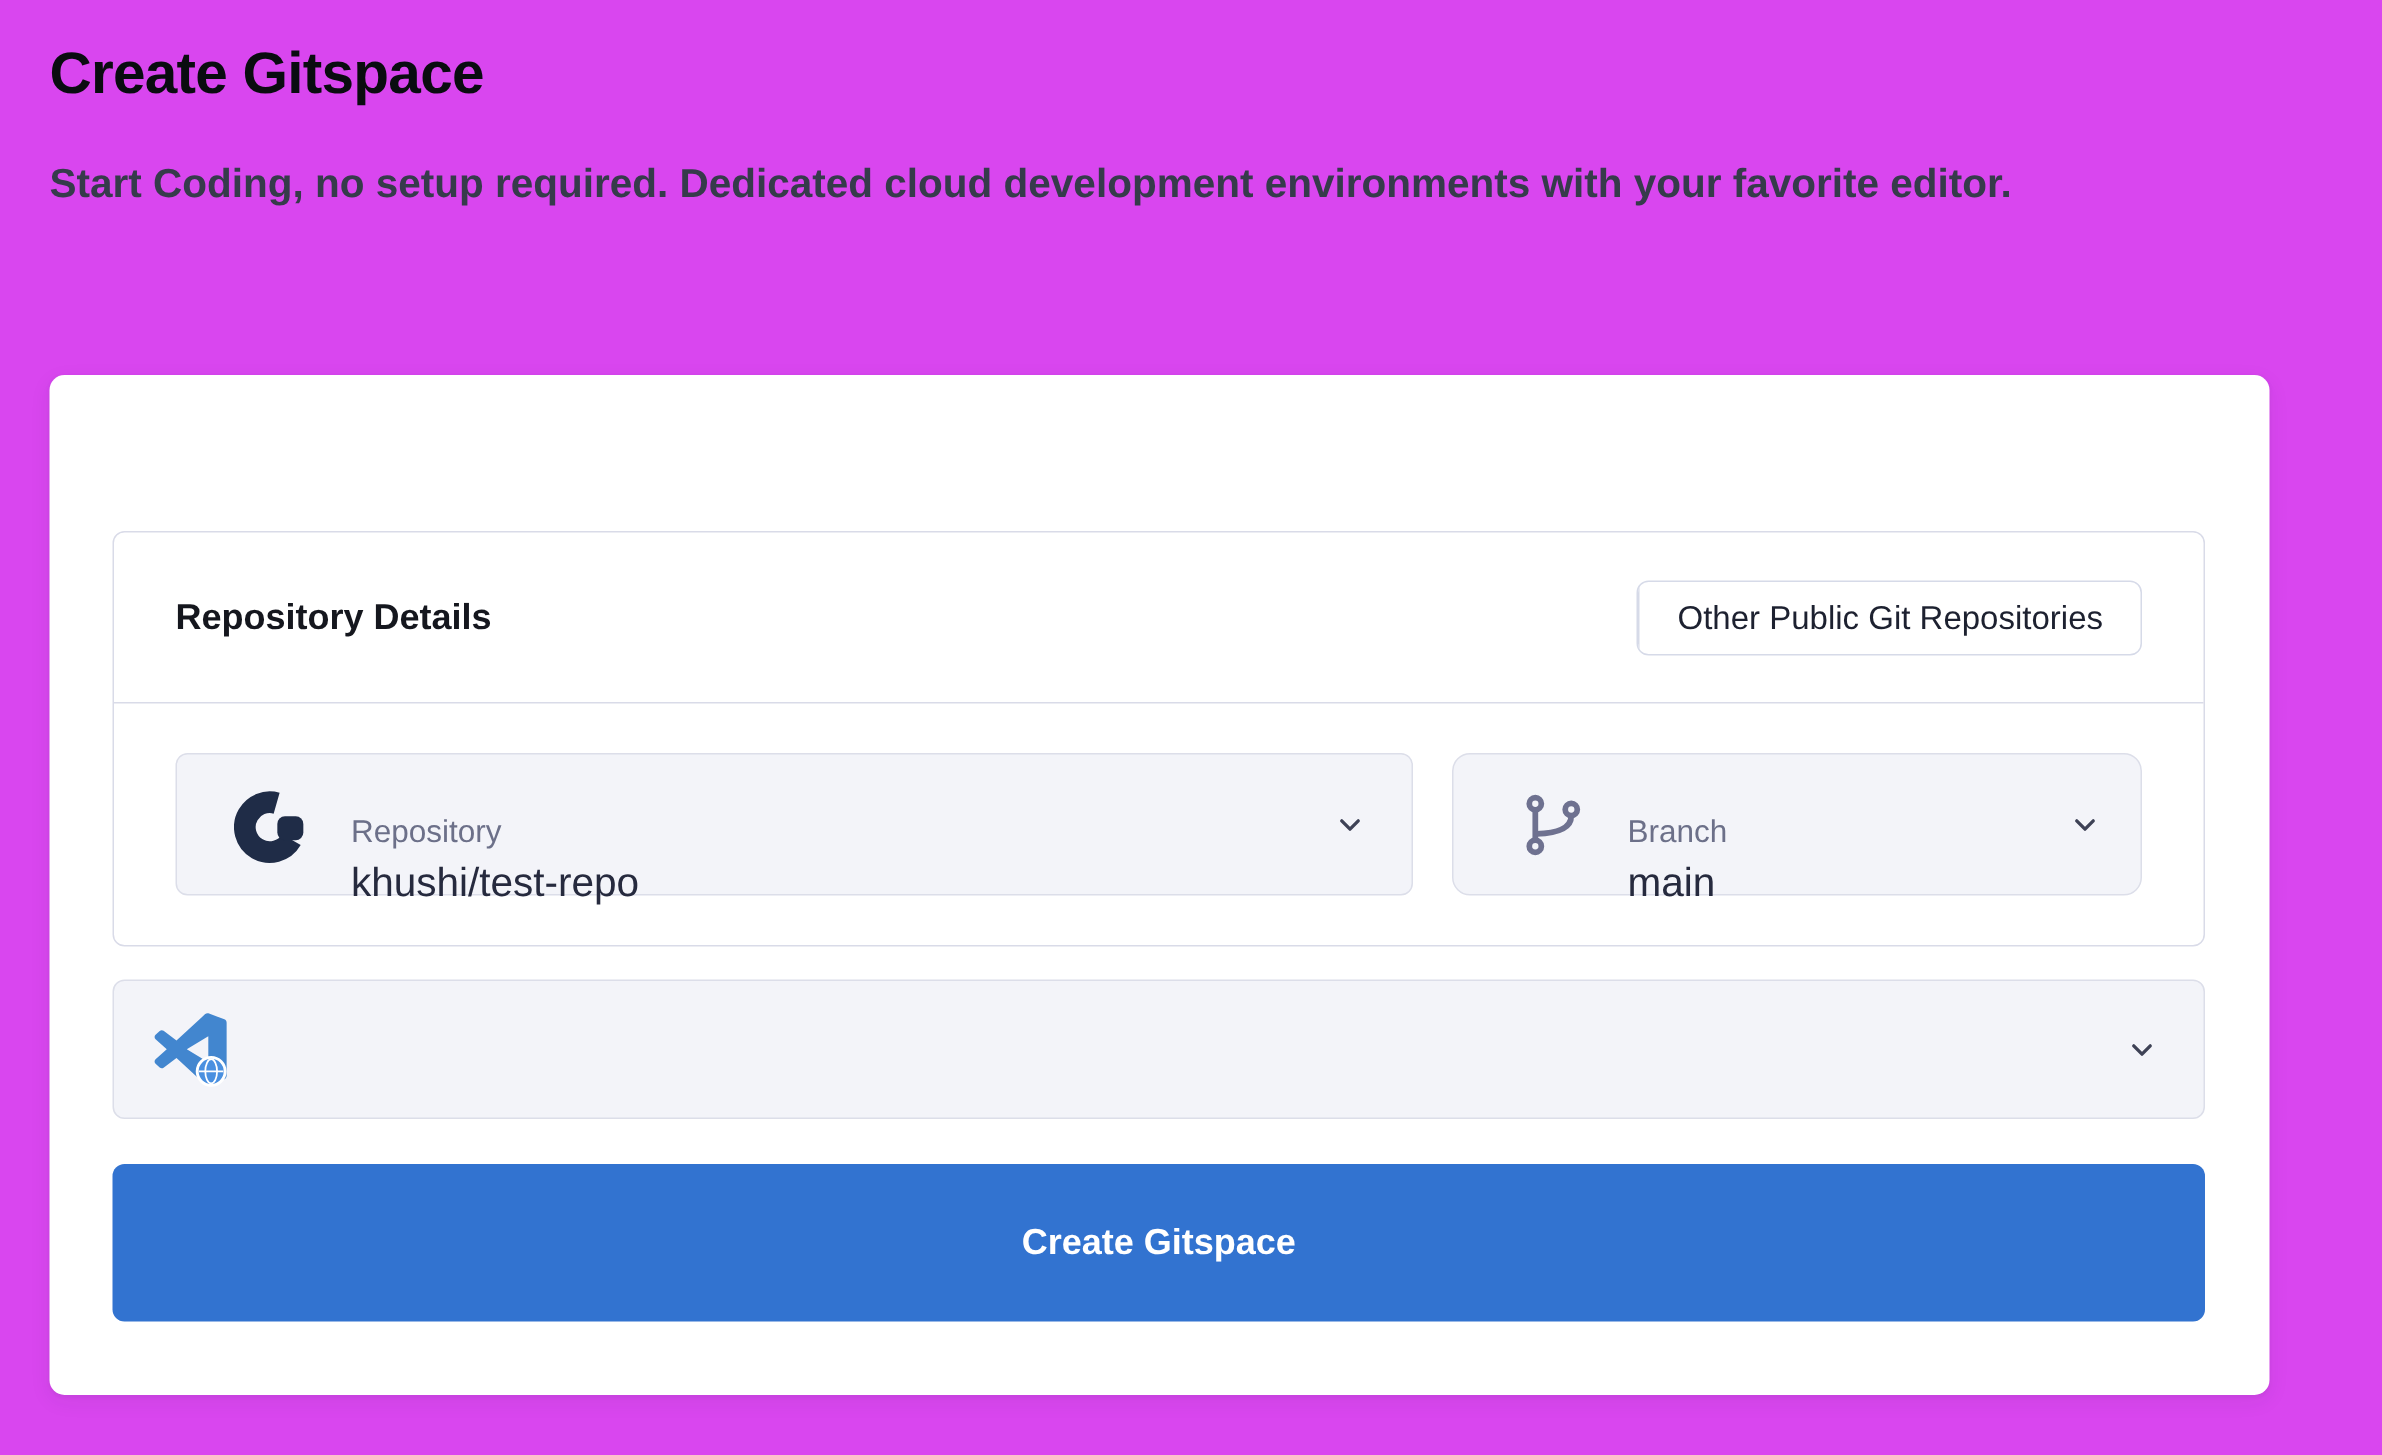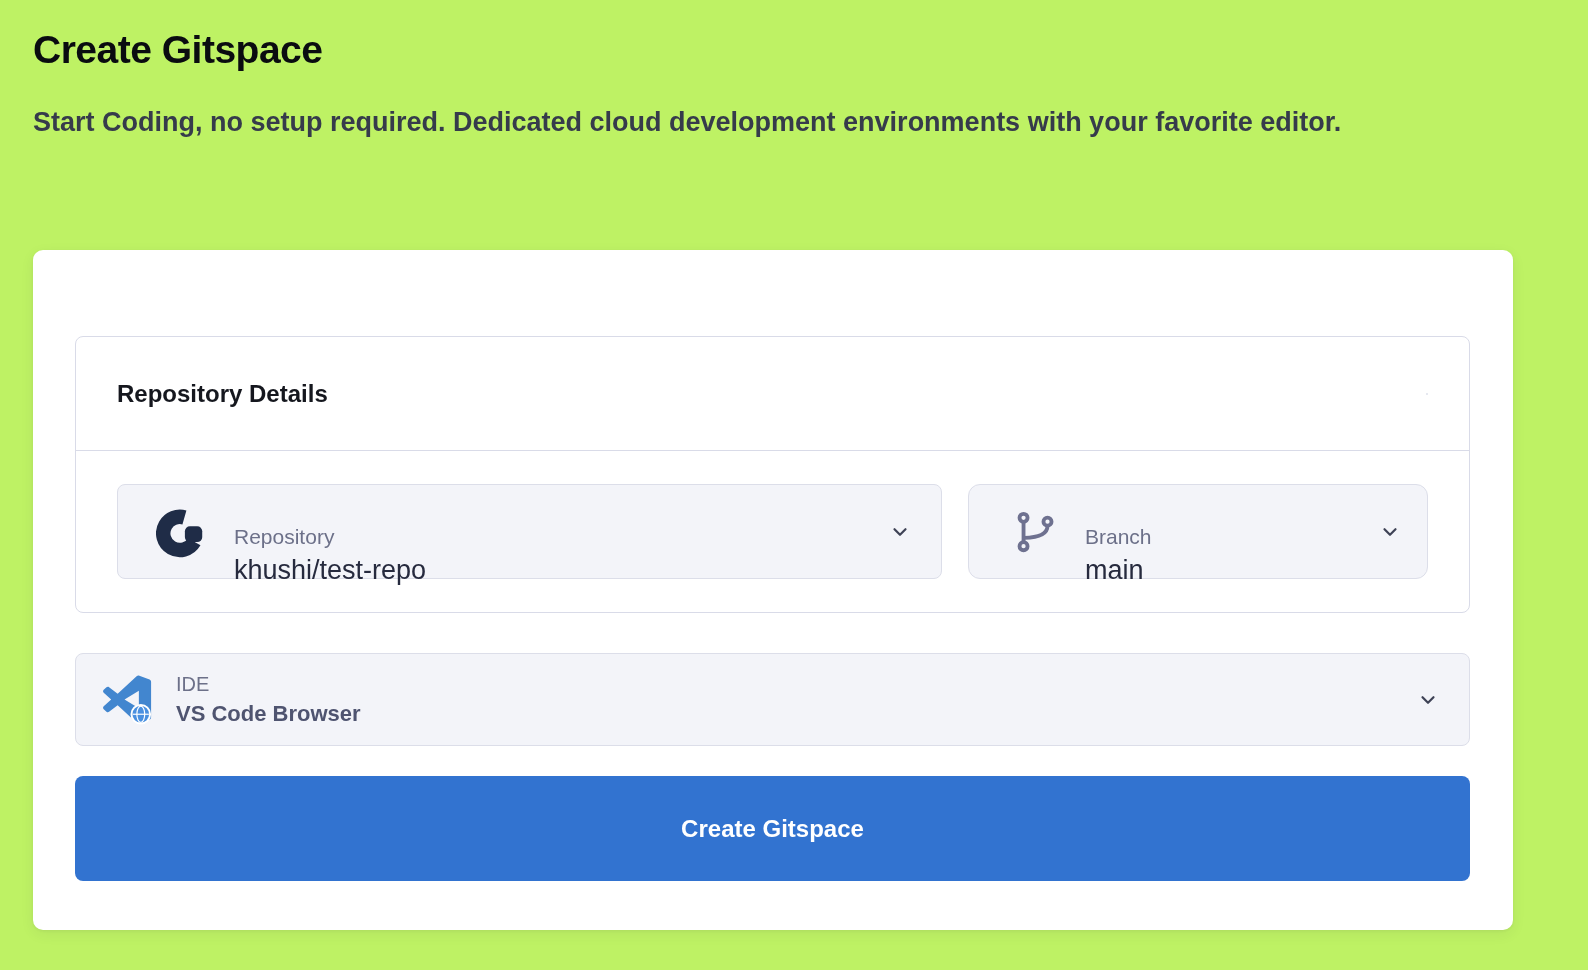--- a/index.html
+++ b/index.html
@@ -1,37 +1,37 @@
 <!DOCTYPE html>
 <html><head>
 <meta charset="utf-8">
 <style>
   * { margin:0; padding:0; box-sizing:border-box; }
   html,body { background:#f8f9fb; }
   .screen {
     position:relative; width:1588px; height:970px; overflow:hidden;
-    background:#bef264;
+    background:#d946ef;
     font-family:"Liberation Sans","DejaVu Sans",sans-serif;
     color:#15171e;
   }
   .page-title {
     position:absolute; left:33px; top:28px;
     font-size:39px; font-weight:700; color:#0a0c10; letter-spacing:-0.5px;
   }
   .page-subtitle {
     position:absolute; left:33px; top:103px; width:1445px;
     font-size:27px; line-height:1.42; color:#363b4b;font-weight:bold;
   }
   .card {
     position:absolute; left:33px; top:250px; width:1480px; height:680px;
     background:#ffffff; border-radius:10px;
     box-shadow:0 4px 14px rgba(40,45,70,.07), 0 1px 3px rgba(40,45,70,.06);
   }
   .fieldset {
-    position:absolute; left:42px; top:86px; width:1395px; height:277px;
+    position:absolute; left:42px; top:104px; width:1395px; height:277px;
     border:1px solid #d9dbe8; border-radius:8px; background:#fff;
   }
   .fieldset-header {
     height:114px; display:flex; align-items:center; justify-content:space-between;
     padding:0 41px; border-bottom:1px solid #d9dbe8;
   }
   .section-heading { font-size:24px; font-weight:700; color:#15171e; }
   .segmented {
     display:flex; align-items:stretch; border:1px solid #d6dae8;
     border-radius:8px; overflow:hidden; background:#fff; font-size:22px;
@@ -78,20 +78,21 @@
   <h1 class="page-title">Create Gitspace</h1>
   <p class="page-subtitle">Start Coding, no setup required. Dedicated cloud development environments with your favorite editor.</p>
 
   <div class="card">
 
     <div class="fieldset">
       <div class="fieldset-header">
         <div class="section-heading">Repository Details</div>
 
         <div class="segmented">
+          <div class="segment inactive">Other Public Git Repositories</div>
         </div>
       </div>
 
       <div class="fieldset-body">
 
         <div class="select-field repo">
           <span class="icon-box">
             <svg width="52" height="52" viewBox="0 0 72 72">
               <circle cx="33" cy="38" r="23" fill="none" stroke="#1f2c47" stroke-width="20" stroke-dasharray="102 42.5" transform="rotate(30 33 38)"></circle>
               <rect x="40" y="28" width="24" height="22" rx="7" fill="#1f2c47"></rect>
@@ -138,24 +139,20 @@
           <path fill="#4286cf" fill-rule="evenodd" d="M96.9 13.4 L76.1 5.4 C74.2 4.7 72 5.1 70.5 6.6
             L31.9 42.2 L14.4 29 C12.8 27.8 10.6 27.9 9.1 29.2 L3.5 34.3 C1.7 35.9 1.7 38.7 3.5 40.3
             L18.7 54 L3.5 67.7 C1.7 69.3 1.7 72.1 3.5 73.7 L9.1 78.8 C10.6 80.1 12.8 80.2 14.4 79
             L31.9 65.8 L70.5 101.4 C72 102.9 74.2 103.3 76.1 102.6 L96.9 94.6 C98.8 93.8 100 92
             100 89.9 V18.1 C100 16 98.8 14.2 96.9 13.4 Z M75.1 71.8 L45.9 54 L75.1 36.2 Z"></path>
           <circle cx="79" cy="84" r="19" fill="#4a90e0" stroke="#ffffff" stroke-width="4"></circle>
           <ellipse cx="79" cy="84" rx="8" ry="16.5" fill="none" stroke="#ffffff" stroke-width="2.4"></ellipse>
           <line x1="62.5" y1="84" x2="95.5" y2="84" stroke="#ffffff" stroke-width="2.4"></line>
         </svg>
       </span>
-      <span class="field-text">
-        <span class="field-label">IDE</span>
-        <span class="field-value">VS Code Browser</span>
-      </span>
       <span class="chevron">
         <svg width="22" height="22" viewBox="0 0 24 24" fill="none" stroke="#3e4256" stroke-width="2.4" stroke-linecap="round" stroke-linejoin="round">
           <polyline points="6 9 12 15 18 9"></polyline>
         </svg>
       </span>
     </div>
 
     <button class="primary-button">Create Gitspace</button>
 
   </div>

